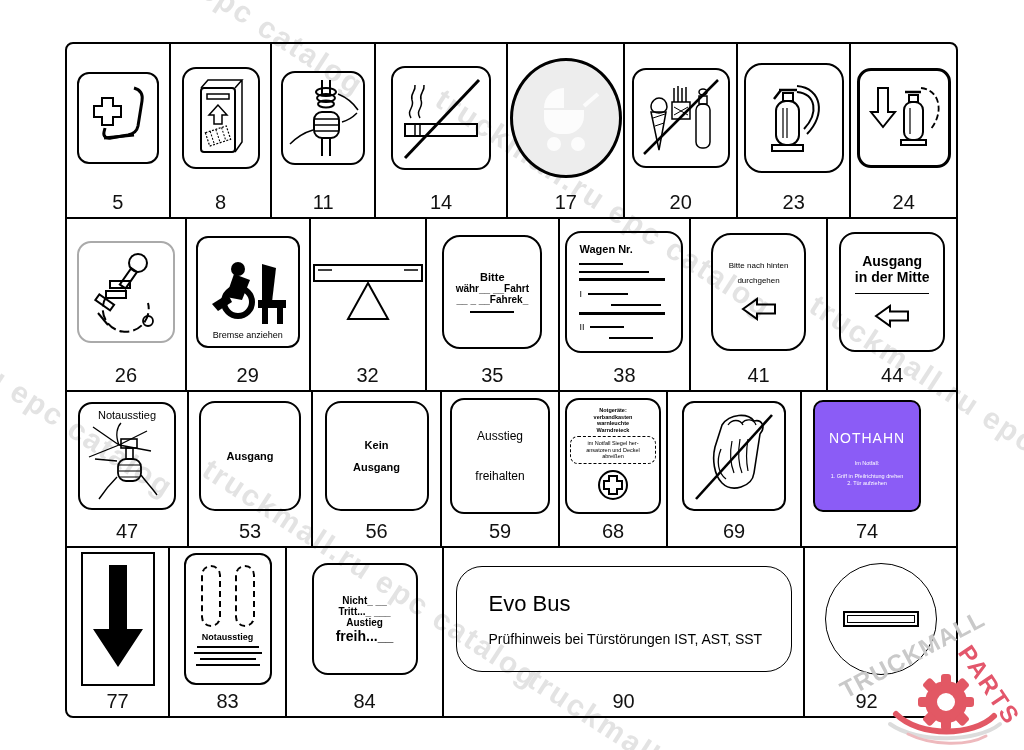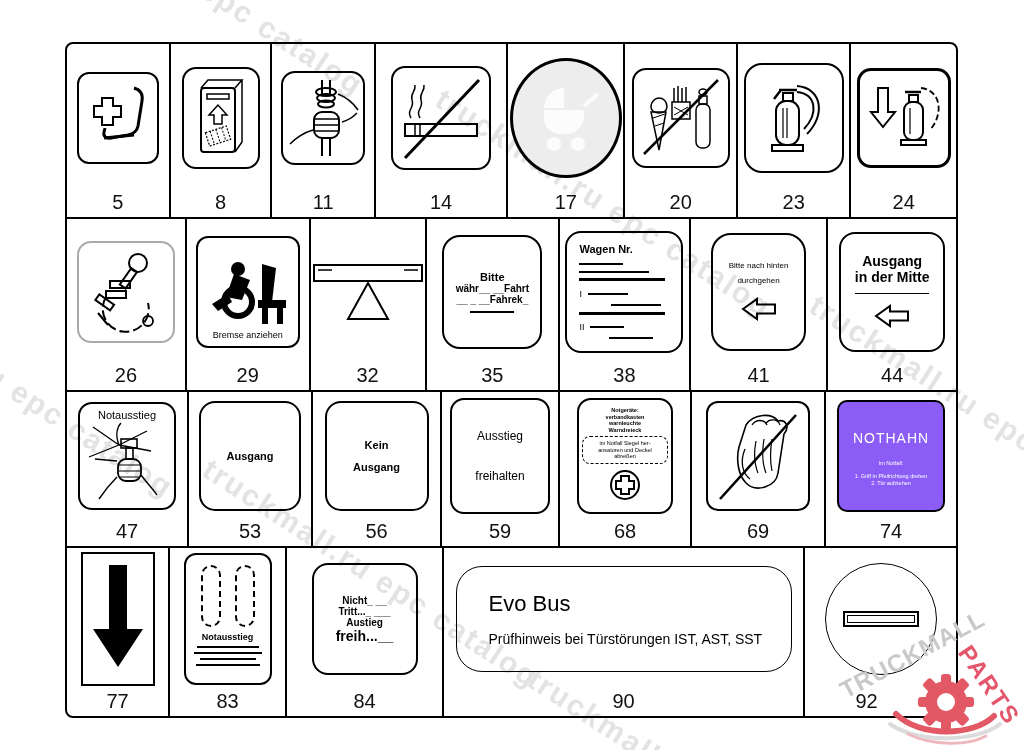--- a/index.html
+++ b/index.html
@@ -341,21 +341,21 @@
       <div class="cell" style="width:118px;">
         <div class="artwrap">
           <div class="sign" style="width:100px;height:116px;border-radius:14px;">
             <div class="tsign" style="font-size:12px;">Ausstieg</div>
             <div class="tsign" style="font-size:12px;margin-top:26px;">freihalten</div>
           </div>
         </div>
         <div class="num">59</div>
       </div>
 
-      <div class="cell" style="width:132px;">
+      <div class="cell" style="width:108px;">
         <div class="artwrap">
           <div class="sign" style="width:96px;height:116px;border-radius:14px;justify-content:flex-start;padding-top:7px;">
             <div style="text-align:left;line-height:6.5px;">
               <div class="tsign" style="font-size:5.5px;font-weight:bold;">Notgeräte:</div>
               <div class="tsign" style="font-size:5.5px;font-weight:bold;">verbandkasten</div>
               <div class="tsign" style="font-size:5.5px;font-weight:bold;">warnleuchte</div>
               <div class="tsign" style="font-size:5.5px;font-weight:bold;">Warndreieck</div>
             </div>
             <div style="border:1.5px dashed #000;border-radius:8px;padding:3px 5px;margin-top:3px;width:86px;text-align:left;line-height:6.5px;">
               <div class="tsign" style="font-size:5.5px;">im Notfall Siegel her-</div>

